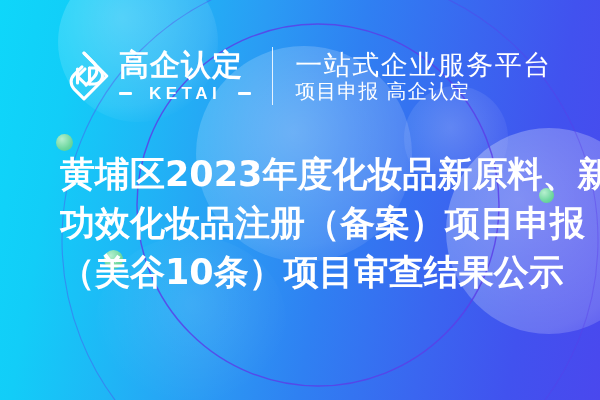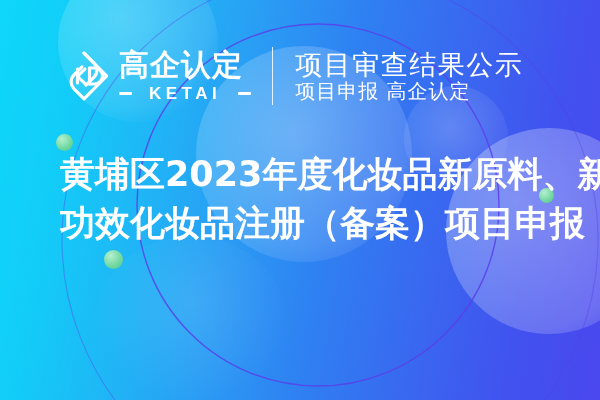--- a/index.html
+++ b/index.html
@@ -214,24 +214,25 @@
           <span class="logo-dash"></span>
           <span class="logo-en">KETAI</span>
           <span class="logo-dash"></span>
         </div>
       </div>
     </div>
 
     <div class="divider"></div>
 
     <div class="slogan">
-      <div class="slogan-main">项目审查结果公示</div>
+      <div class="slogan-main">一站式企业服务平台</div>
       <div class="slogan-sub">项目申报 高企认定</div>
     </div>
 
   </div>
 
   <div class="headline">
     <div class="headline-line">黄埔区2023年度化妆品新原料、新</div>
     <div class="headline-line">功效化妆品注册（备案）项目申报</div>
+    <div class="headline-line">（美谷10条）项目审查结果公示</div>
   </div>
 
 </div>
 
 </body></html>

